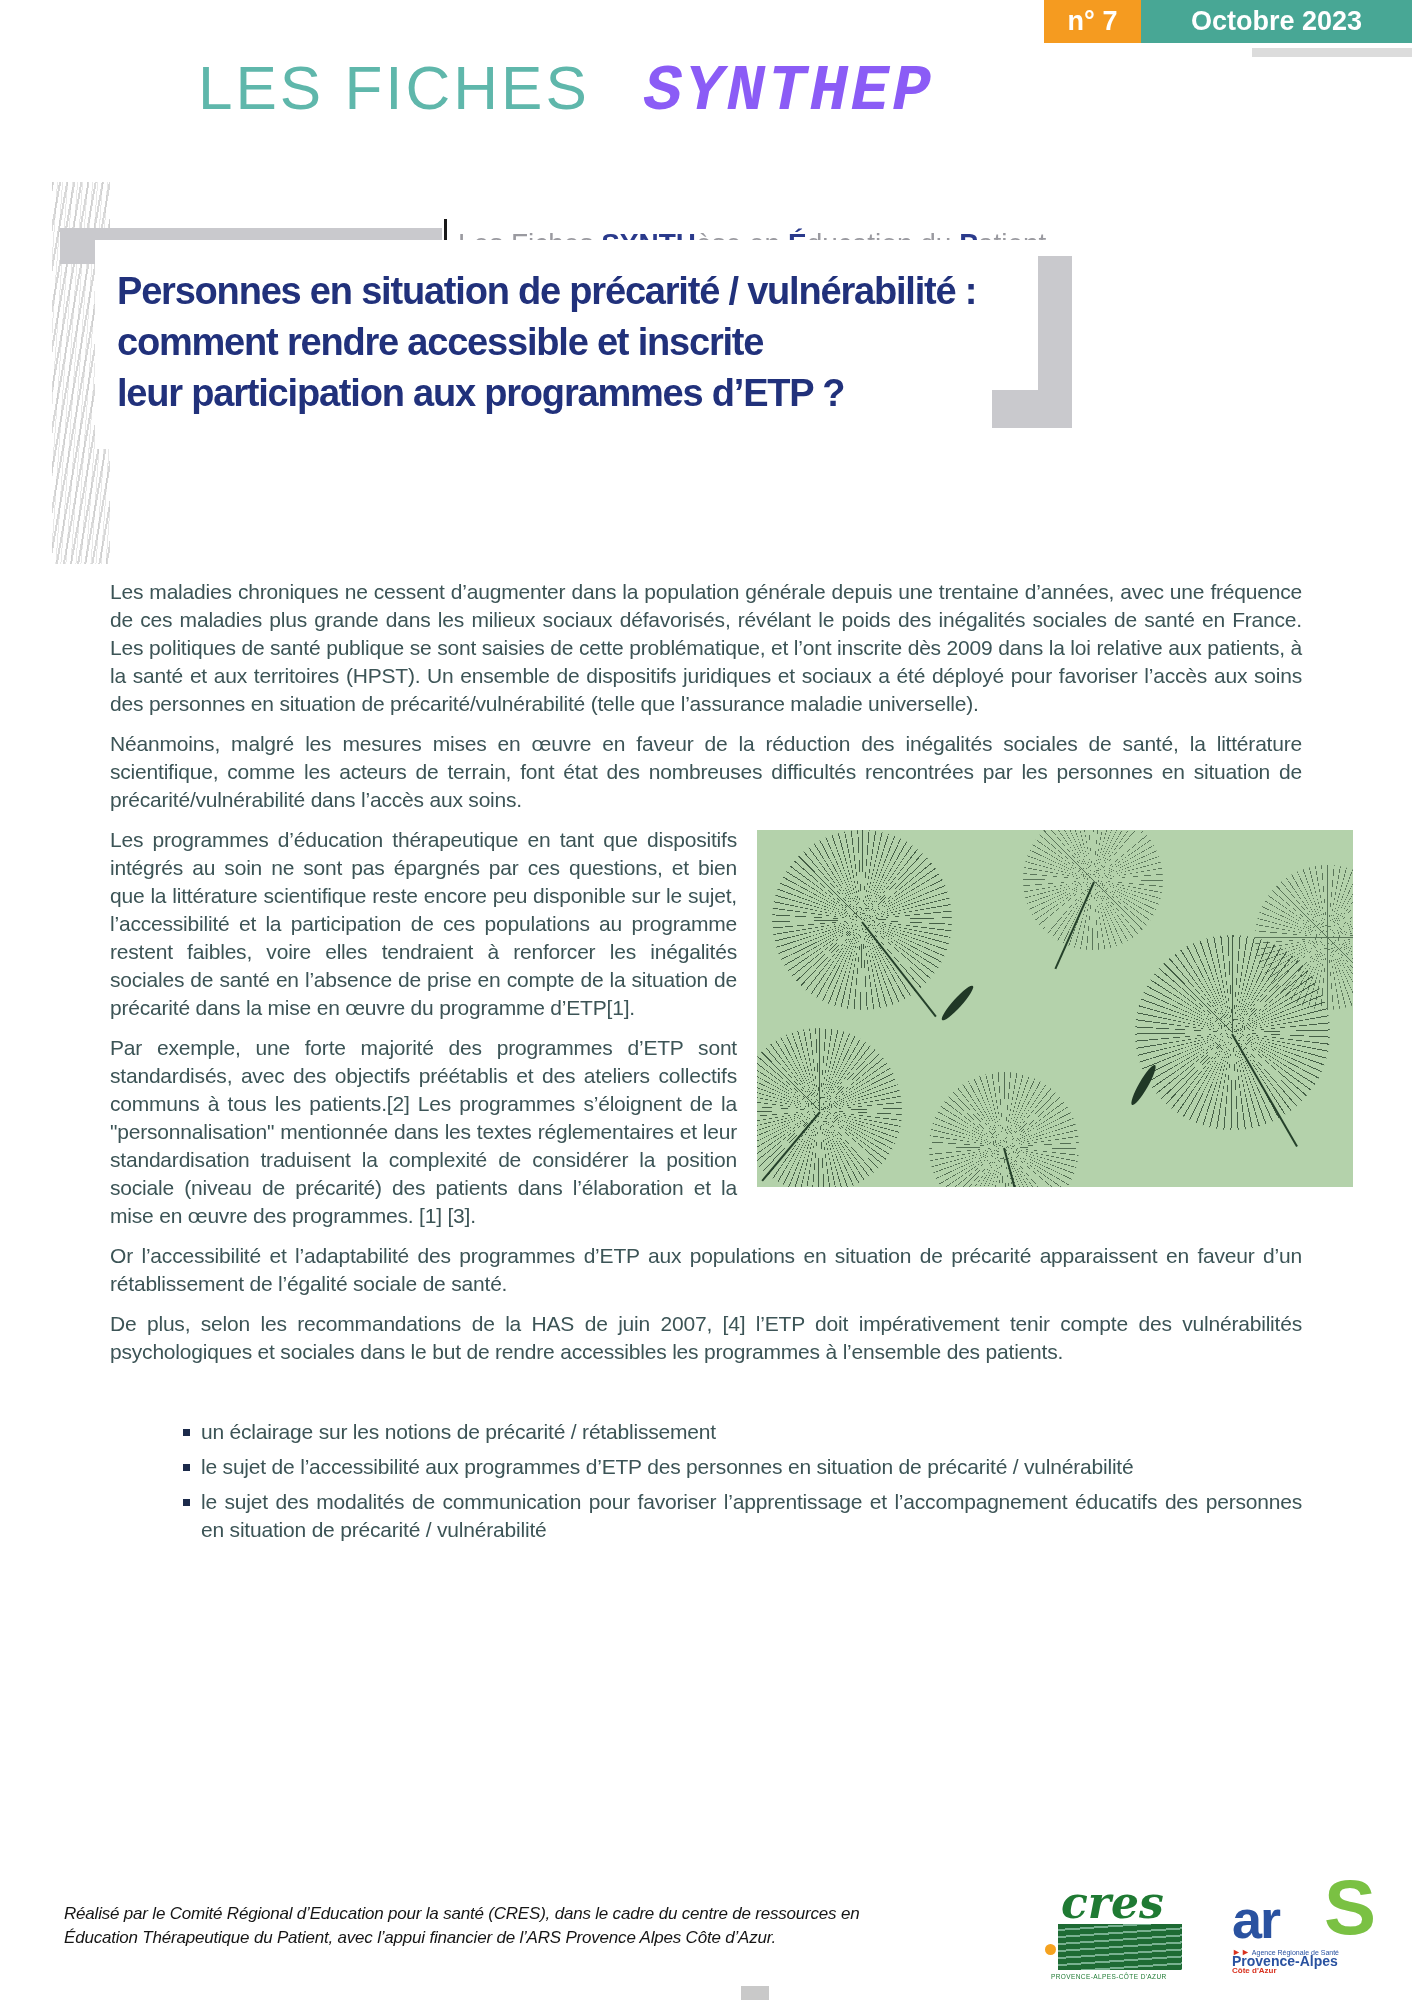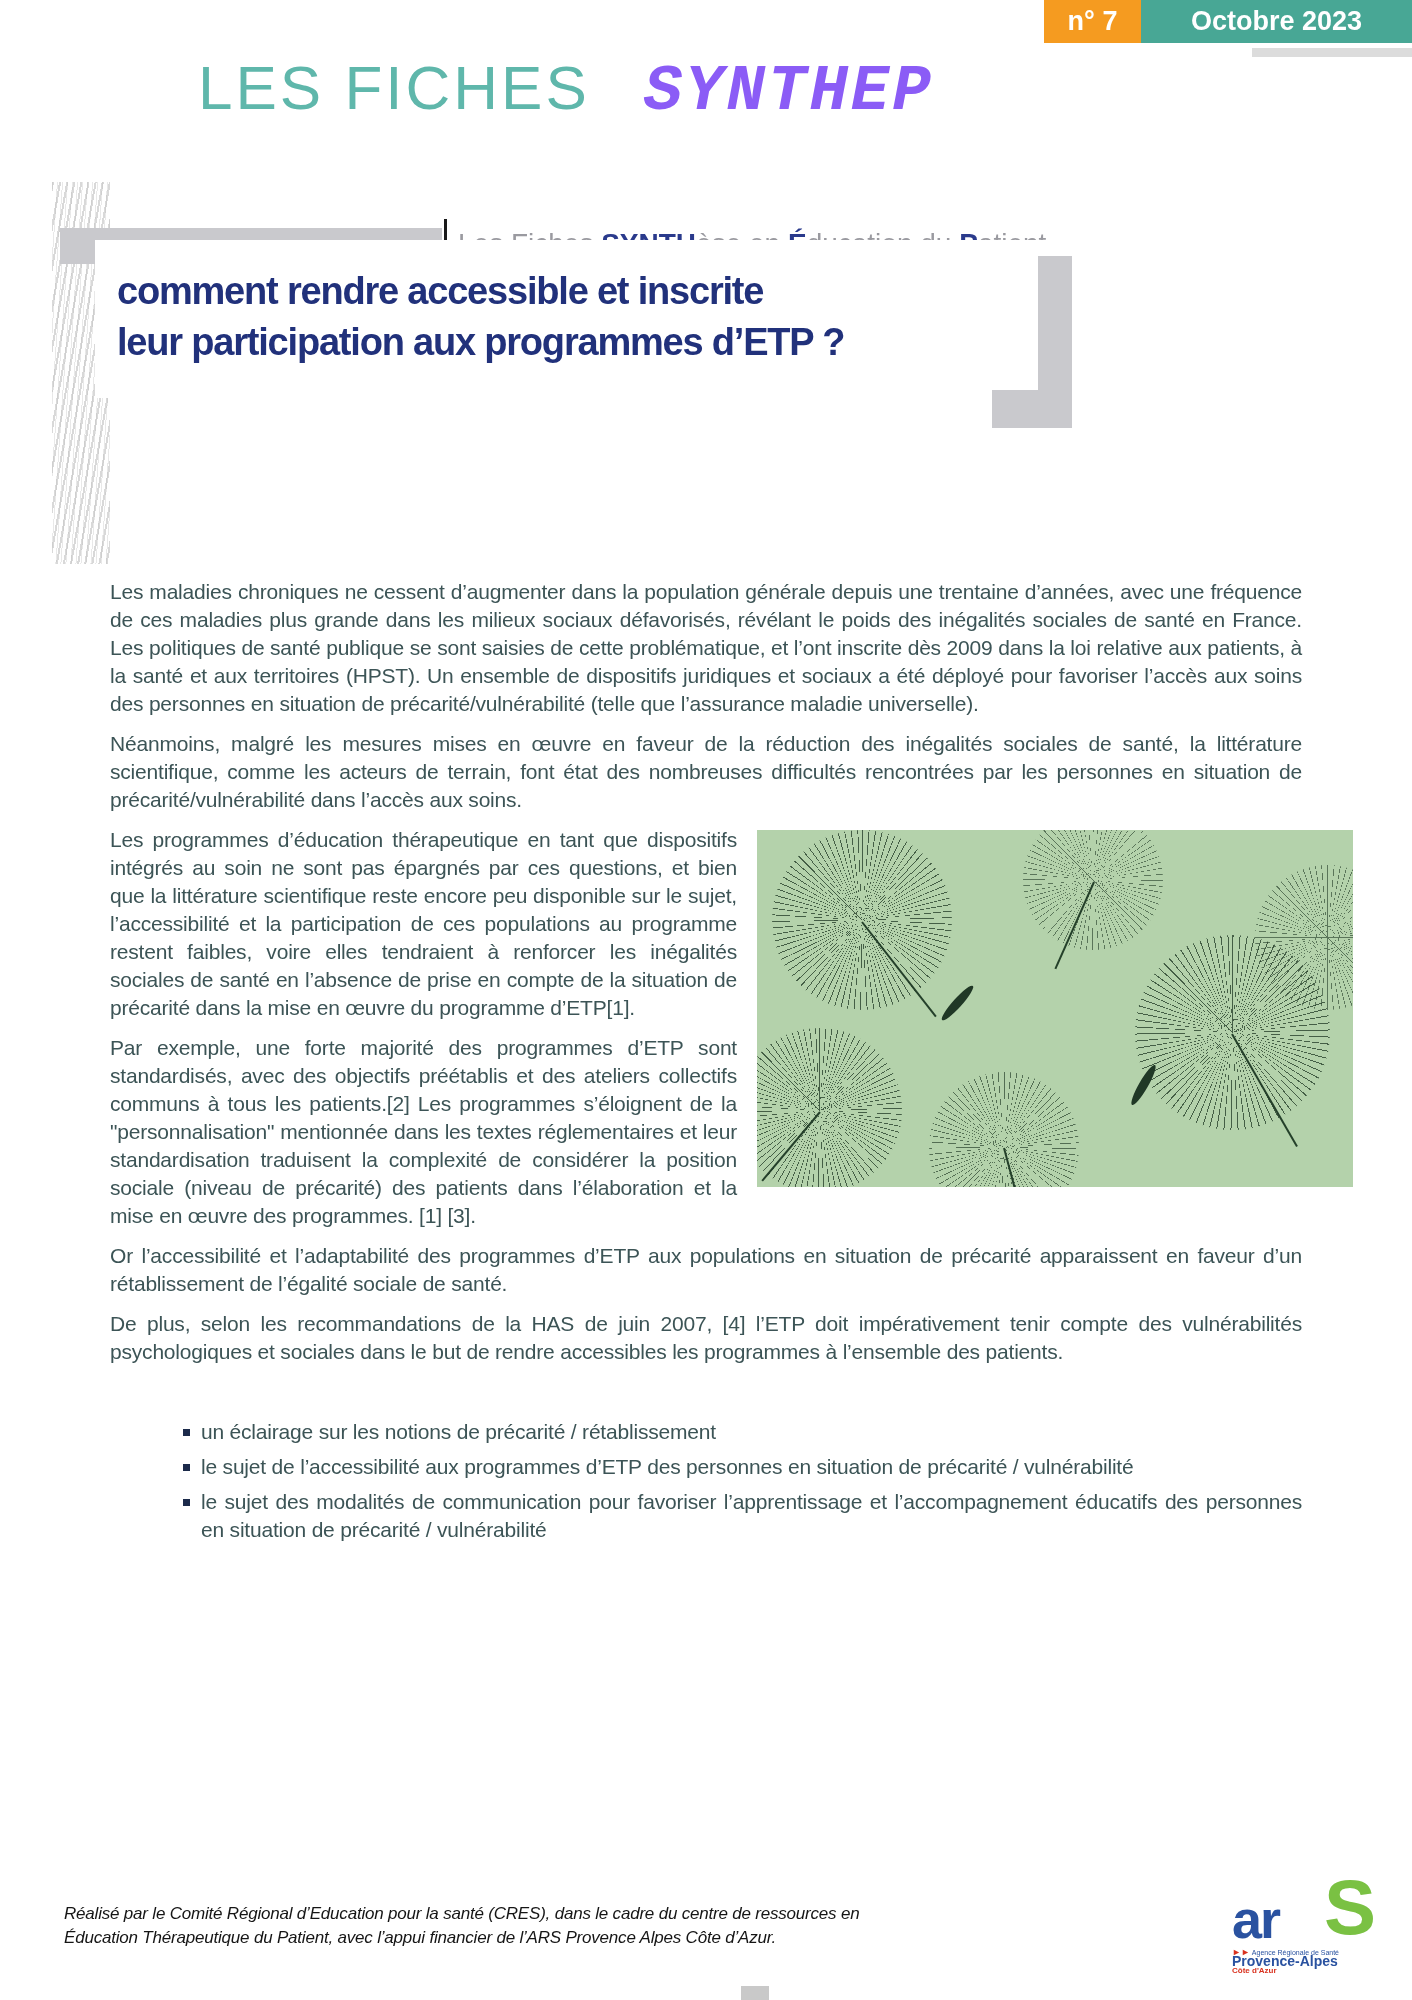--- a/index.html
+++ b/index.html
@@ -118,20 +118,21 @@
   <div class="tagline-bar"></div>
   <div class="tagline-caret"></div>
   <div class="tagline">
     <span>Les Fiches </span><b>SYNTH</b><span>èse en </span><b>É</b><span>ducation du </span><b>P</b><span>atient</span>
   </div>
 
   <div class="bracket-bar"></div>
   <div class="bracket-foot"></div>
 
   <div class="heading">
+    <div>Personnes en situation de précarité / vulnérabilité :</div>
     <div>comment rendre accessible et inscrite</div>
     <div>leur participation aux programmes d’ETP ?</div>
   </div>
 
   <div class="article">
     <p>Les maladies chroniques ne cessent d’augmenter dans la population générale depuis une trentaine d’années, avec une fréquence de ces maladies plus grande dans les milieux sociaux défavorisés, révélant le poids des inégalités sociales de santé en France. Les politiques de santé publique se sont saisies de cette problématique, et l’ont inscrite dès 2009 dans la loi relative aux patients, à la santé et aux territoires (HPST). Un ensemble de dispositifs juridiques et sociaux a été déployé pour favoriser l’accès aux soins des personnes en situation de précarité/vulnérabilité (telle que l’assurance maladie universelle).</p>
     <p>Néanmoins, malgré les mesures mises en œuvre en faveur de la réduction des inégalités sociales de santé, la littérature scientifique, comme les acteurs de terrain, font état des nombreuses difficultés rencontrées par les personnes en situation de précarité/vulnérabilité dans l’accès aux soins.</p>
 
     <div class="photo">
       <div class="fan f1"></div>
@@ -158,20 +159,28 @@
       <ul>
         <li>un éclairage sur les notions de précarité / rétablissement</li>
         <li>le sujet de l’accessibilité aux programmes d’ETP des personnes en situation de précarité / vulnérabilité</li>
         <li>le sujet des modalités de communication pour favoriser l’apprentissage et l’accompagnement éducatifs des personnes en situation de précarité / vulnérabilité</li>
       </ul>
     </div>
   </div>
 
   <div class="footer-text">Réalisé par le Comité Régional d’Education pour la santé (CRES), dans le cadre du centre de ressources en Éducation Thérapeutique du Patient, avec l’appui financier de l’ARS Provence Alpes Côte d’Azur.</div>
 
+  <div class="cres">
+    <div class="cres-name">cres</div>
+    <div class="cres-row">
+      <div class="cres-dot"></div>
+      <div class="cres-box"></div>
+    </div>
+    <div class="cres-caption">PROVENCE-ALPES-CÔTE D'AZUR</div>
+  </div>
 
   <div class="ars">
     <div class="ars-word">
       <span class="ars-ar">ar</span>
       <span class="ars-s">S</span>
     </div>
     <div class="ars-meta">
       <div class="ars-row1">
         <span class="ars-arrows">►►</span>
         <span class="ars-line1">Agence Régionale de Santé</span>

